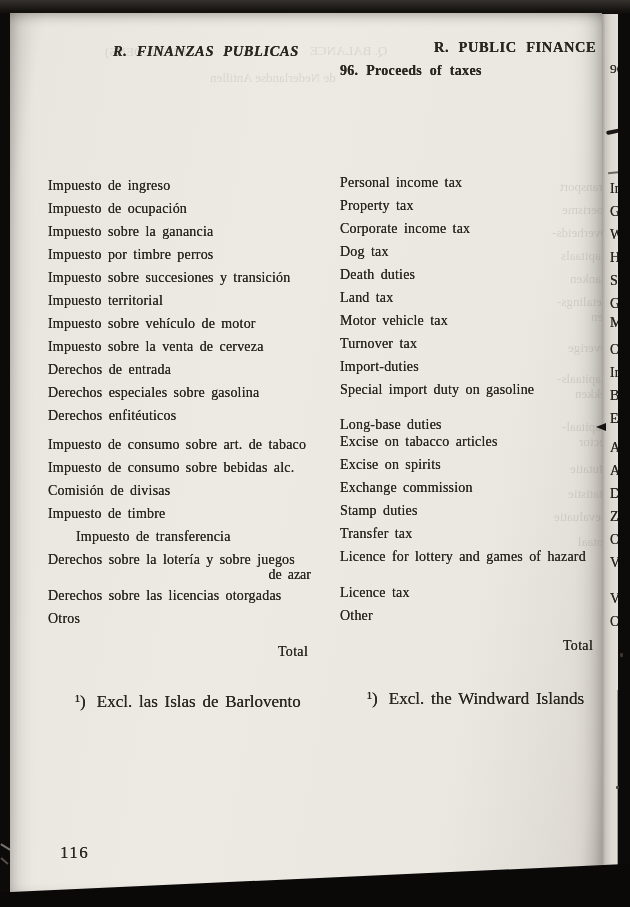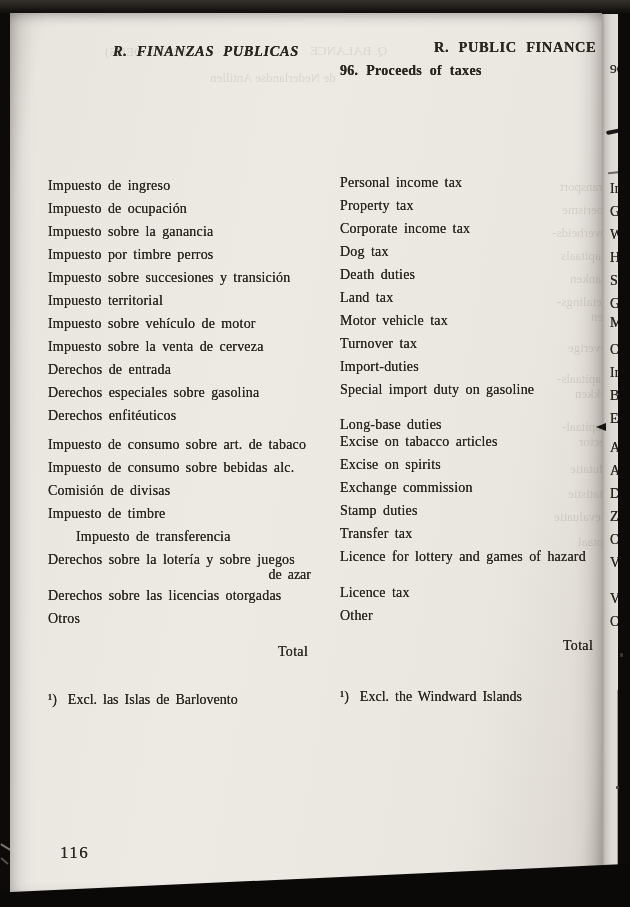--- a/index.html
+++ b/index.html
@@ -13,21 +13,21 @@
                    inset -16px 0 22px -12px rgba(80,75,68,.45), inset 0 -10px 16px -10px rgba(60,55,50,.3);}
   .ink{text-shadow:0 0 .6px rgba(40,36,30,.95);}
   .hdr{position:absolute;font-weight:bold;font-size:14.5px;letter-spacing:.6px;word-spacing:5px;white-space:nowrap;}
   .hdr-es{left:103px;top:30px;font-style:italic;} .hdr-en{left:424px;top:26px;}
   .sub{position:absolute;font-weight:bold;font-size:14px;letter-spacing:.3px;word-spacing:4px;white-space:nowrap;}
   .sub-es{left:35px;top:53px;} .sub-en{left:330px;top:50px;}
   .item{position:absolute;font-size:14px;word-spacing:2.5px;letter-spacing:.2px;white-space:nowrap;}
   .line2{position:absolute;left:38px;top:554px;width:263px;text-align:right;font-size:14px;word-spacing:2.5px;}
   .total{position:absolute;font-size:14px;word-spacing:2px;letter-spacing:.3px;}
   .tot-es{left:268px;top:631px;} .tot-en{left:553px;top:625px;}
-  .fn{position:absolute;font-size:14px;word-spacing:2.5px;white-space:nowrap;}
+  .fn{position:absolute;font-size:17px;word-spacing:2.5px;white-space:nowrap;margin-left:27px;}
   .fn-es{left:38px;top:679px;} .fn-en{left:330px;top:676px;}
   .fn .txt{margin-left:11px;}
   .pagenum{position:absolute;left:50px;top:830px;font-size:17px;letter-spacing:1.5px;}
   .ghost{position:absolute;right:-8px;font-size:13px;color:#5f5a50;opacity:.16;
          transform:scaleX(-1);filter:blur(.4px);white-space:nowrap;word-spacing:2px;}
   .ghost-h{position:absolute;font-size:13px;color:#5f5a50;opacity:.14;
          transform:scaleX(-1);filter:blur(.4px);white-space:nowrap;}
   .sliver{position:absolute;left:602px;top:14px;width:16px;height:878px;overflow:hidden;
         background:linear-gradient(90deg,#a39e97 0%,#c9c5be 22%,#dcd8d2 55%,#e3e0da 100%);}
   .sliver-num{position:absolute;left:8px;top:47px;font-size:13.5px;}

